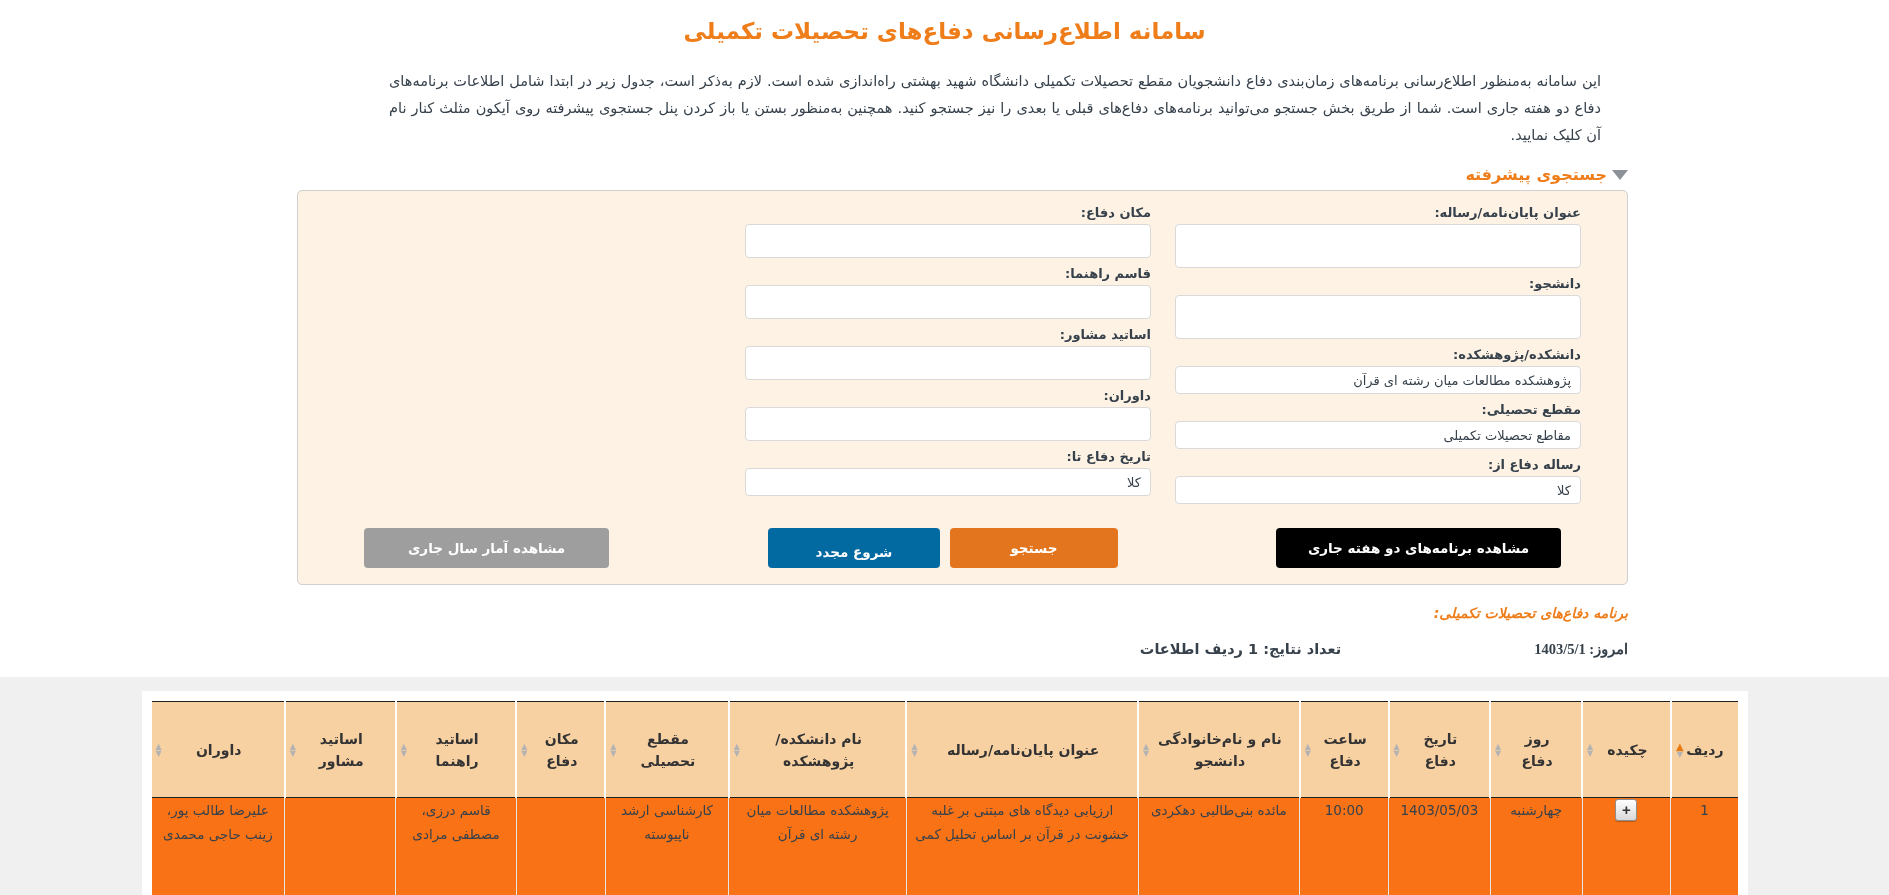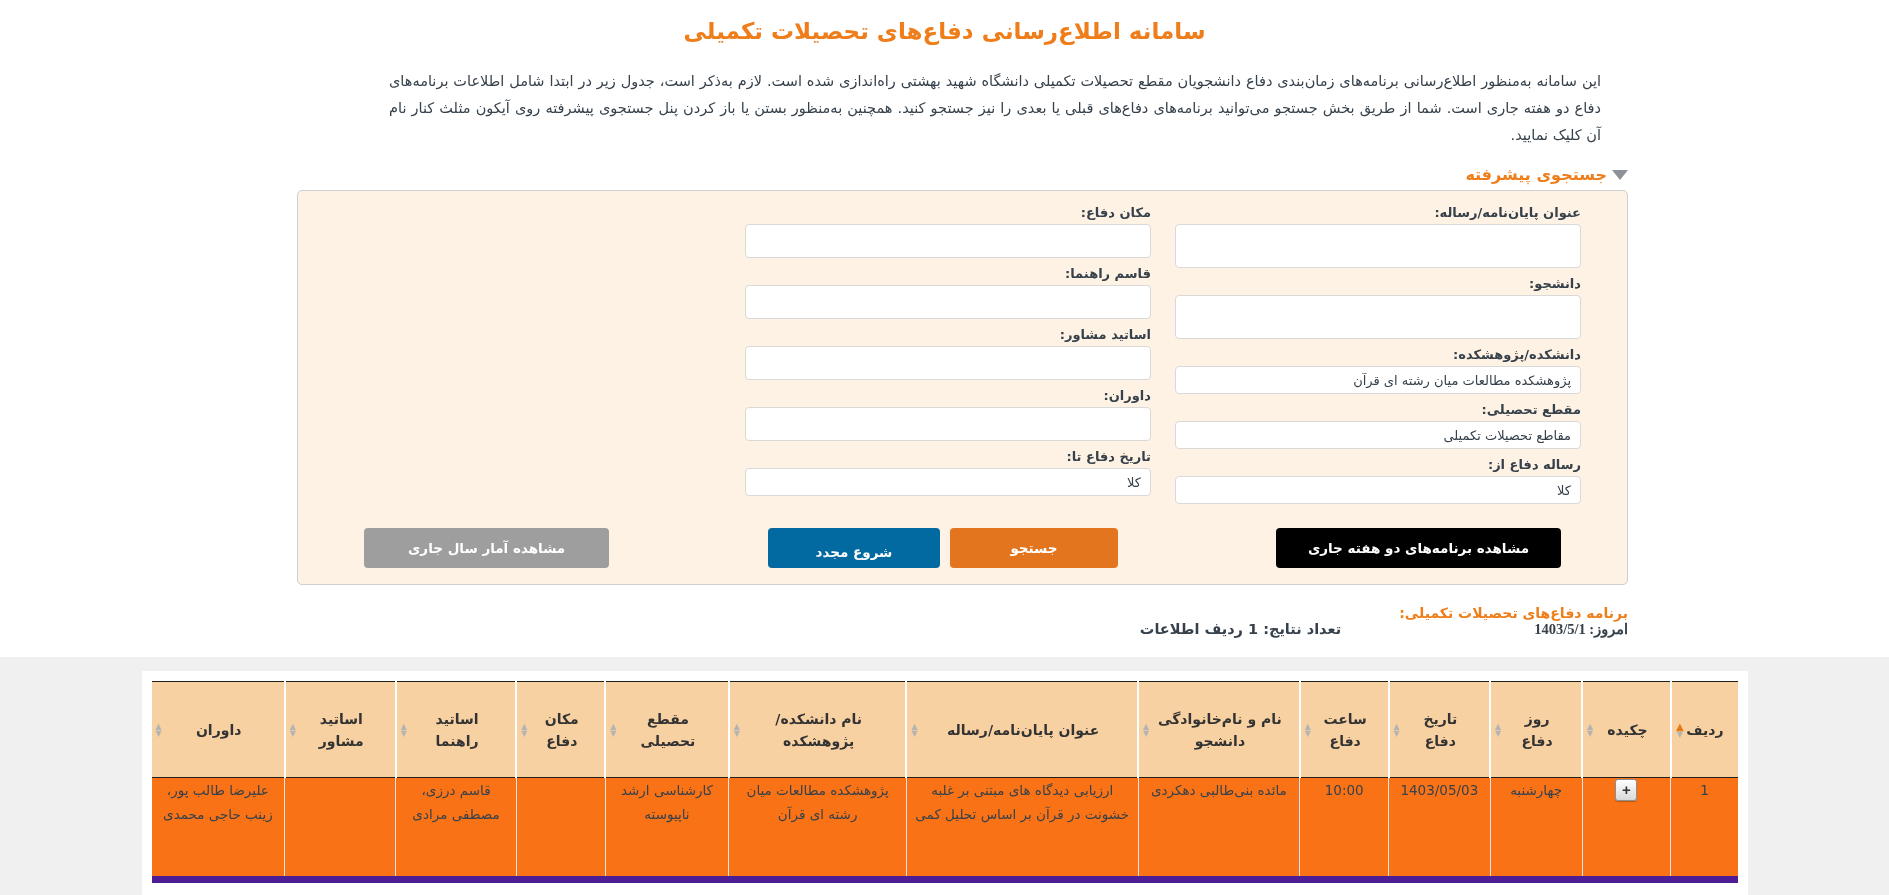--- a/index.html
+++ b/index.html
@@ -103,21 +103,21 @@
   }
   .btn-slate  { background: #000000; }
   .btn-search { background: #e2751d; padding: 0 60px; }
   .btn-reset  { background: #0369a1; padding: 16px 48px; }
   .btn-gray   { background: #9e9e9e; padding: 0 44px; }
   .btn-mid { display: flex; gap: 10px; }
   
   .meta-wrap { width: 1331px; margin-right: 261px; margin-bottom: 14px; }
   .meta-title {
     color: #ef7d1a; font-size: 14px; font-weight: bold;
-    margin-bottom: 0;
+    margin-bottom: 20px; font-style: italic;
   }
   .meta-row { position: relative; height: 22px; }
   .meta-today {
     position: absolute; right: 0; top: 0;
     font-size: 14.5px; font-weight: bold; color: #36414b; font-family: Liberation Serif, serif;
   }
   .meta-count {
     position: absolute; right: 4px; left: 0; top: 0;
     text-align: center; font-size: 14.5px; font-weight: bold; color: #36414b;
     margin-left: 560px;

